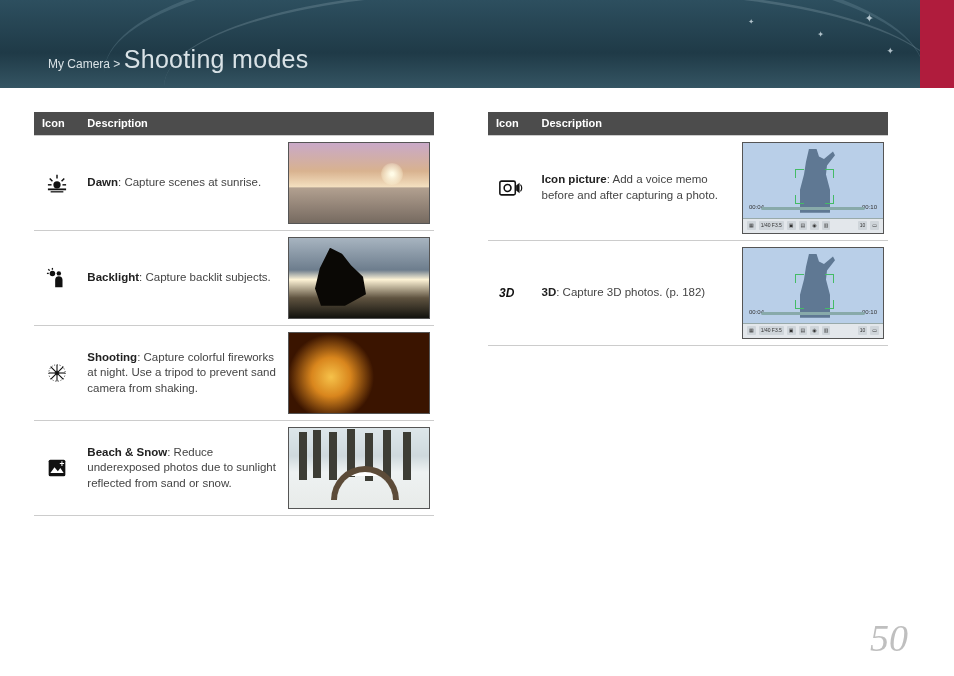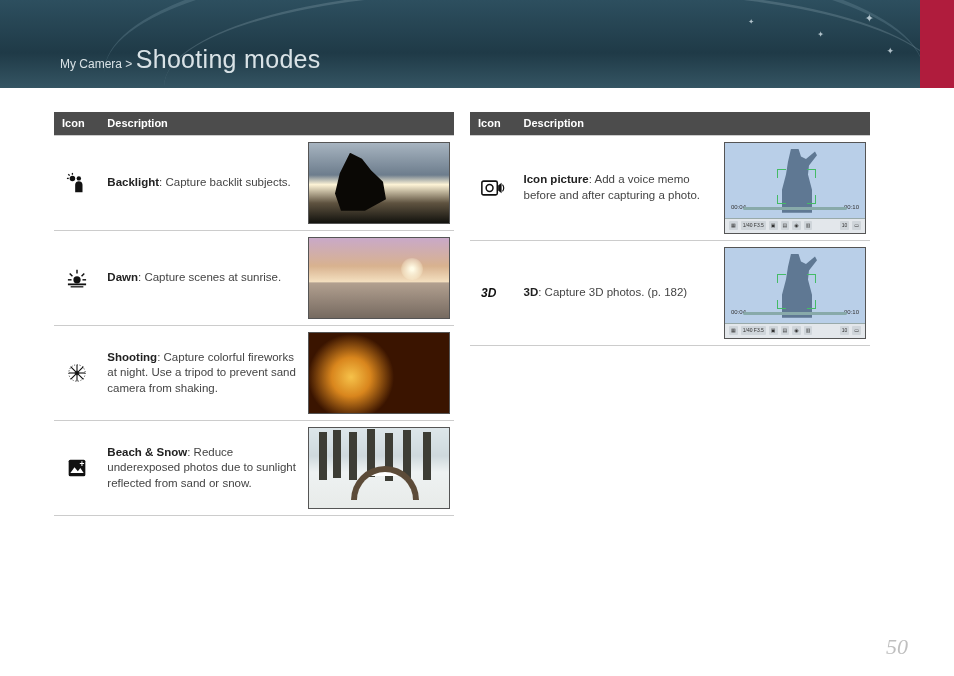--- a/index.html
+++ b/index.html
@@ -2,23 +2,23 @@
 <html><head>
 <meta charset="utf-8">
 <style>
   html,body{margin:0;padding:0;width:954px;height:676px;font-family:Arial,Helvetica,sans-serif;color:#333;background:#fff;overflow:hidden}
   .page{position:relative;width:954px;height:676px}
   .header{position:relative;height:88px;background:linear-gradient(to bottom,#2d4f5f 0%,#1f3a47 60%,#355563 100%);overflow:hidden}
   .swoosh{position:absolute;right:30px;top:-40px;width:820px;height:220px;border-top:6px solid #6b8a98;border-radius:50%/60%;opacity:.35}
   .swoosh2{position:absolute;right:10px;top:-10px;width:780px;height:190px;border-top:3px solid #9fb6c0;border-radius:50%/60%;opacity:.25}
   .sparkle{position:absolute;color:#d6e4eb;font-size:11px;opacity:.8}
   .redbar{position:absolute;right:0;top:0;width:34px;height:88px;background:#b01c3d}
-  .crumb{position:absolute;left:60px;bottom:14px;color:#d9e2e6;font-size:12px;font-weight:300}
+  .crumb{position:absolute;left:48px;bottom:14px;color:#d9e2e6;font-size:12px;font-weight:300}
   .crumb .big{font-size:25px;letter-spacing:.3px;font-weight:300}
-  .content{position:relative;padding:24px 54px 0 54px;display:flex;gap:16px}
+  .content{position:relative;padding:24px 54px 0 34px;display:flex;gap:54px}
   .col{flex:0 0 400px}
   table{border-collapse:collapse;width:100%;font-size:11.5px;line-height:1.35}
   thead td{background:#4c4c4c;color:#fff;font-weight:bold;padding:4px 8px;font-size:11px}
   tbody td{border-top:1px solid #ccc;border-bottom:1px solid #ccc;padding:10px 8px;vertical-align:middle}
   td.icon{width:30px;text-align:center;font-size:18px}
   td.desc{width:200px;color:#444}
   td.desc b{color:#222}
   td.img{width:140px;padding:6px 4px}
   .thumb{width:140px;height:80px;border:1px solid #555;display:block}
   .dawn{background:linear-gradient(to bottom,#c9a9c8 0%,#d8b28f 35%,#f4e0c0 55%,#b2a090 56%,#766a60 100%);position:relative}
@@ -27,21 +27,21 @@
   .back:before{content:"";position:absolute;left:20px;top:10px;width:60px;height:58px;background:#0a0805;clip-path:polygon(35% 0,55% 10%,70% 30%,90% 50%,95% 80%,60% 100%,20% 100%,10% 70%,18% 35%)}
   .fire{background:radial-gradient(circle at 30% 55%,#f6c24a 0%,#d9861d 18%,#3a1400 40%),radial-gradient(circle at 72% 42%,#f3b23e 0%,#c86e13 15%,transparent 38%),#160400}
   .snow{background:linear-gradient(to bottom,#dde6ea 0%,#cfd9dd 35%,#eef2f2 55%,#e8ebe9 100%);position:relative}
   .snow:before{content:"";position:absolute;left:10px;top:4px;width:8px;height:48px;background:#3d3d35;box-shadow:14px -2px 0 #3d3d35,30px 0 0 #3d3d35,48px -3px 0 #3d3d35,66px 1px 0 #3d3d35,84px -2px 0 #3d3d35,104px 0 0 #3d3d35}
   .snow:after{content:"";position:absolute;left:42px;bottom:8px;width:56px;height:28px;border:6px solid #5c4b38;border-bottom:none;border-radius:40px 40px 0 0;background:linear-gradient(#fff,#fff) top/100% 4px no-repeat}
   .lcd{width:140px;height:90px;border:1px solid #555;background:#b9cfe8;position:relative;display:block}
   .lcd .sil{position:absolute;left:46px;top:6px;width:50px;height:64px;background:#5f7893;clip-path:polygon(40% 0,55% 0,60% 12%,70% 16%,88% 4%,92% 10%,76% 26%,74% 40%,82% 64%,82% 100%,22% 100%,22% 64%,30% 40%,34% 20%)}
   .lcd .bar{position:absolute;left:0;right:0;bottom:0;height:14px;background:#e3e7eb;border-top:1px solid #9aa;display:flex;align-items:center;gap:3px;padding:0 4px;font-size:5px;color:#333}
   .lcd .bar span{background:#cfd5da;padding:1px 2px;border-radius:1px}
   .lcd .corner{position:absolute;width:8px;height:8px;border:1px solid #4b6}
-  .pagenum{position:absolute;right:46px;bottom:16px;font-size:22px;font-style:italic;color:#bfbfbf;font-family:Georgia,'Times New Roman',serif}
+  .pagenum{position:absolute;right:46px;bottom:16px;font-size:38px;font-style:italic;color:#bfbfbf;font-family:Georgia,'Times New Roman',serif}
   svg{display:block;margin:auto}
 </style>
 </head>
 <body>
 
 <div class="page">
   <div class="header">
     <div class="swoosh"></div>
     <div class="swoosh2"></div>
     <span class="sparkle" style="right:80px;top:12px">✦</span>
@@ -61,54 +61,54 @@
       <table>
         <thead>
             <tr>
           <td>Icon</td>
           <td colspan="2">Description</td>
         </tr>
           </thead>
         <tbody id="left-body">
             <tr>
               <td class="icon">
-                <svg width="22" height="22" viewBox="0 0 24 24">
-                  <circle cx="7" cy="7" r="3" fill="#111"></circle>
-                  <g stroke="#111" stroke-width="1.4">
-                    <line x1="7" y1="1" x2="7" y2="3"></line>
-                    <line x1="1" y1="7" x2="3" y2="7"></line>
-                    <line x1="2.5" y1="2.5" x2="4" y2="4"></line>
-                  </g>
-                  <path d="M14 10c2 0 4 1 4 4v8h-8v-8c0-3 2-4 4-4z" fill="#111"></path>
-                  <circle cx="14" cy="7" r="2.4" fill="#111"></circle>
-                </svg>
-              </td>
-              <td class="desc"><b>Backlight</b><span>: Capture backlit subjects.</span></td>
-              <td class="img">
-                <span class="thumb back"></span>
-              </td>
-            </tr>
-            <tr>
-              <td class="icon">
                 <svg width="22" height="20" viewBox="0 0 24 22">
                   <circle cx="12" cy="13" r="4" fill="#111"></circle>
                   <rect x="2" y="17" width="20" height="2" fill="#111"></rect>
                   <rect x="5" y="20" width="14" height="1.4" fill="#111"></rect>
                   <g stroke="#111" stroke-width="1.6">
                     <line x1="12" y1="2" x2="12" y2="6"></line>
                     <line x1="4" y1="6" x2="7" y2="9"></line>
                     <line x1="20" y1="6" x2="17" y2="9"></line>
                     <line x1="2" y1="13" x2="6" y2="13"></line>
                     <line x1="22" y1="13" x2="18" y2="13"></line>
                   </g>
                 </svg>
               </td>
               <td class="desc"><b>Dawn</b><span>: Capture scenes at sunrise.</span></td>
               <td class="img">
                 <span class="thumb dawn"></span>
+              </td>
+            </tr>
+            <tr>
+              <td class="icon">
+                <svg width="22" height="22" viewBox="0 0 24 24">
+                  <circle cx="7" cy="7" r="3" fill="#111"></circle>
+                  <g stroke="#111" stroke-width="1.4">
+                    <line x1="7" y1="1" x2="7" y2="3"></line>
+                    <line x1="1" y1="7" x2="3" y2="7"></line>
+                    <line x1="2.5" y1="2.5" x2="4" y2="4"></line>
+                  </g>
+                  <path d="M14 10c2 0 4 1 4 4v8h-8v-8c0-3 2-4 4-4z" fill="#111"></path>
+                  <circle cx="14" cy="7" r="2.4" fill="#111"></circle>
+                </svg>
+              </td>
+              <td class="desc"><b>Backlight</b><span>: Capture backlit subjects.</span></td>
+              <td class="img">
+                <span class="thumb back"></span>
               </td>
             </tr>
             <tr>
               <td class="icon">
                 <svg width="22" height="22" viewBox="0 0 24 24">
                   <g stroke="#111" stroke-width="1" fill="none">
                     <circle cx="12" cy="12" r="2"></circle>
                     <circle cx="12" cy="12" r="9" stroke-dasharray="1 2"></circle>
                   </g>
                   <g stroke="#111" stroke-width="1.2">

